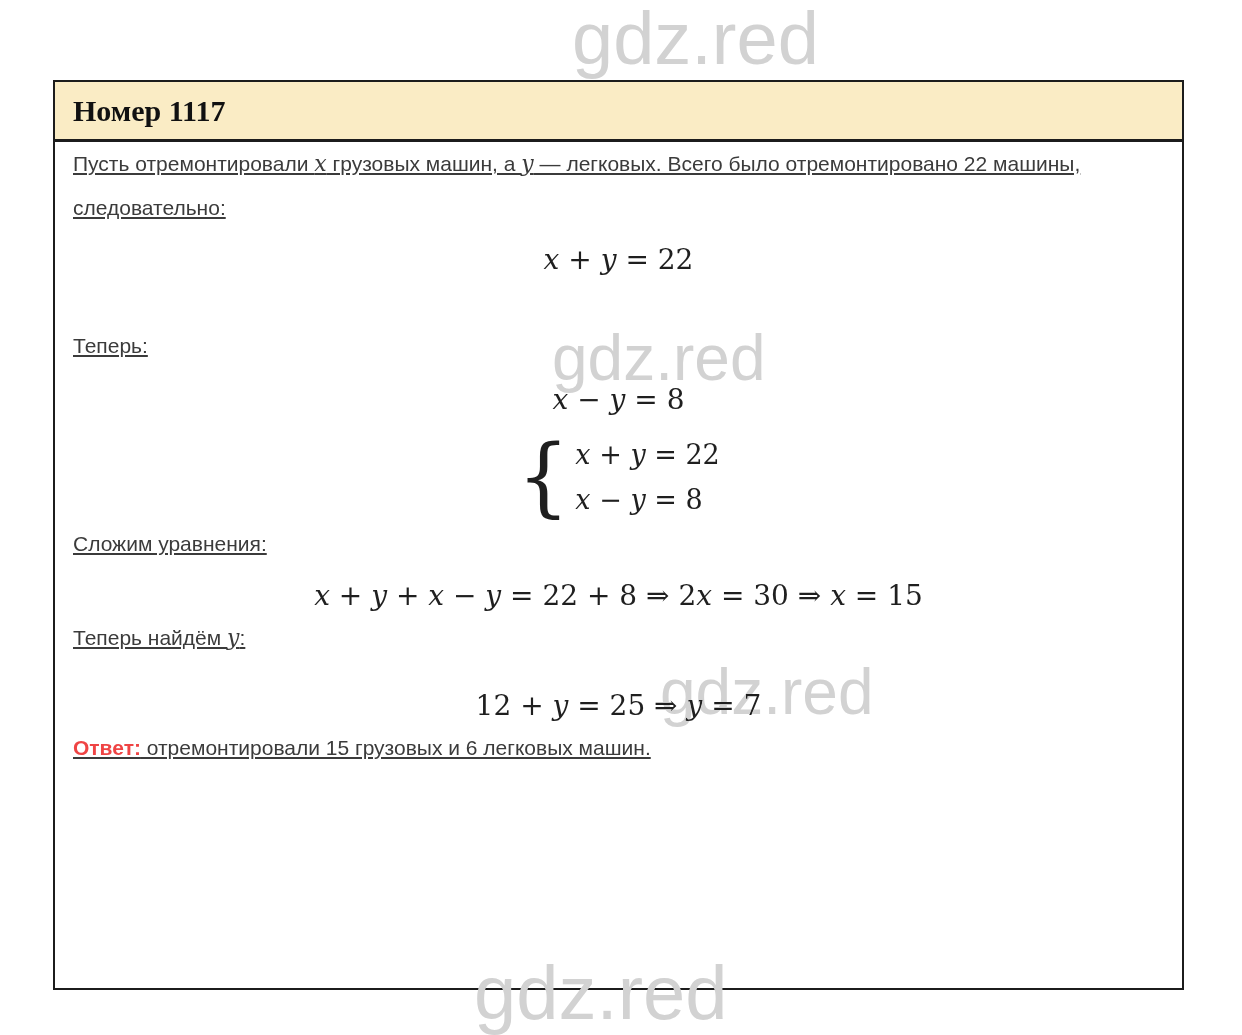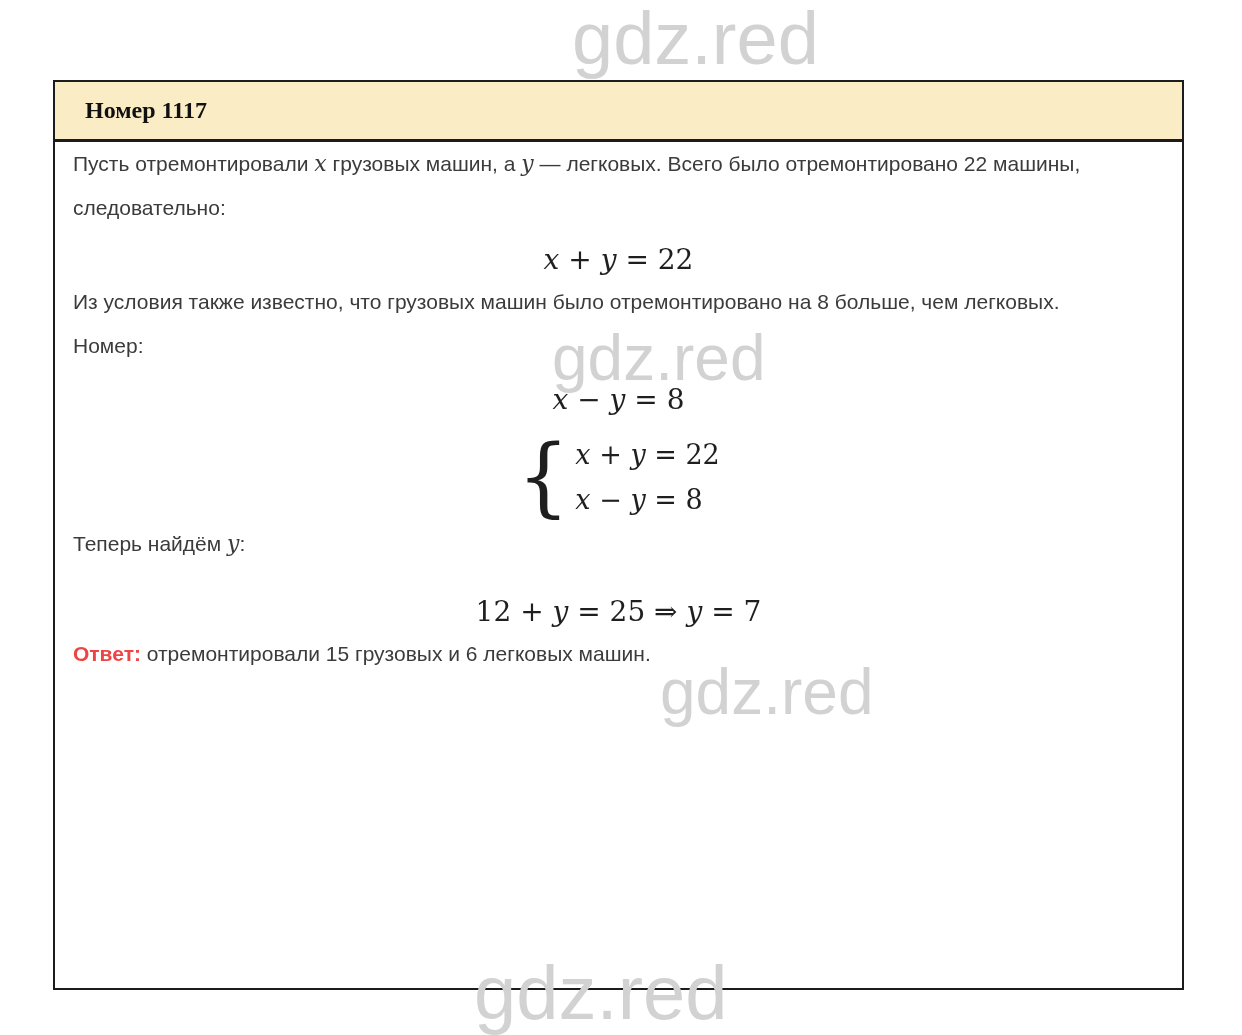--- a/index.html
+++ b/index.html
@@ -37,35 +37,36 @@
   .box-header{
     height:60px;
     background:#faecc5;
     border-bottom:3px solid #1c1c1c;
     display:flex;
     align-items:center;
     padding:0 18px;
     box-sizing:border-box;
   }
   .box-header h1{
-    margin:12px;
+    margin:0;
     font-family:"Liberation Serif",serif;
     font-weight:700;
-    font-size:24px;
+    font-size:30px;
     color:#111111;
   }
   .box-body{
     padding:0 18px;
     box-sizing:border-box;
   }
   p.text{
     margin:0;
     font-size:21px;
     line-height:44px;
     color:#3b3b3b;
+    text-decoration:underline;
   }
   p.text .mvar{
     font-family:"DejaVu Serif",serif;
     font-style:italic;
     font-size:22px;
   }
   p.text .bold{font-weight:700;color:#ef4444;}
   .mt16{margin-top:16px;}
   .mt24{margin-top:24px;}
   .mt26{margin-top:26px;}
@@ -121,34 +122,36 @@
   <div class="box">
     <div class="box-header">
       <h1>Номер 1117</h1>
     </div>
     <div class="box-body">
 
       <p class="text mt16"><span>Пусть отремонтировали </span><span class="mvar">x</span><span> грузовых машин, а </span><span class="mvar">y</span><span> — легковых. Всего было отремонтировано 22 машины,</span><br><span>следовательно:</span></p>
 
       <div class="formula f-mt10"><span class="mvar">x</span><span> + </span><span class="mvar">y</span><span> = 22</span></div>
 
-      <p class="text mt24"><span>Из условия также известно, что грузовых машин было отремонтировано на 8 больше, чем легковых.</span><br><span>Номер:</span></p>
+      <p class="text mt24"><br><span>Теперь:</span></p>
 
       <div class="formula f-mt12"><span class="mvar">x</span><span> − </span><span class="mvar">y</span><span> = 8</span></div>
 
 
       <div class="system">
         <span class="brace">{</span>
         <span class="sys-lines">
           <span class="sys-line"><span class="mvar">x</span><span> + </span><span class="mvar">y</span><span> = 22</span></span>
           <span class="sys-line"><span class="mvar">x</span><span> − </span><span class="mvar">y</span><span> = 8</span></span>
         </span>
       </div>
 
+      <p class="text mt24"><span>Сложим уравнения:</span></p>
 
+      <div class="formula f-mt10"><span class="mvar">x</span><span> + </span><span class="mvar">y</span><span> + </span><span class="mvar">x</span><span> − </span><span class="mvar">y</span><span> = 22 + 8 ⇒ 2</span><span class="mvar">x</span><span> = 30 ⇒ </span><span class="mvar">x</span><span> = 15</span></div>
 
       <p class="text mt24"><span>Теперь найдём </span><span class="mvar">y</span><span>:</span></p>
 
       <div class="formula f-mt26"><span>12 + </span><span class="mvar">y</span><span> = 25 ⇒ </span><span class="mvar">y</span><span> = 7</span></div>
 
       <p class="text mt26"><span class="bold">Ответ:</span><span> отремонтировали 15 грузовых и 6 легковых машин.</span></p>
 
     </div>
   </div>
 </div>

